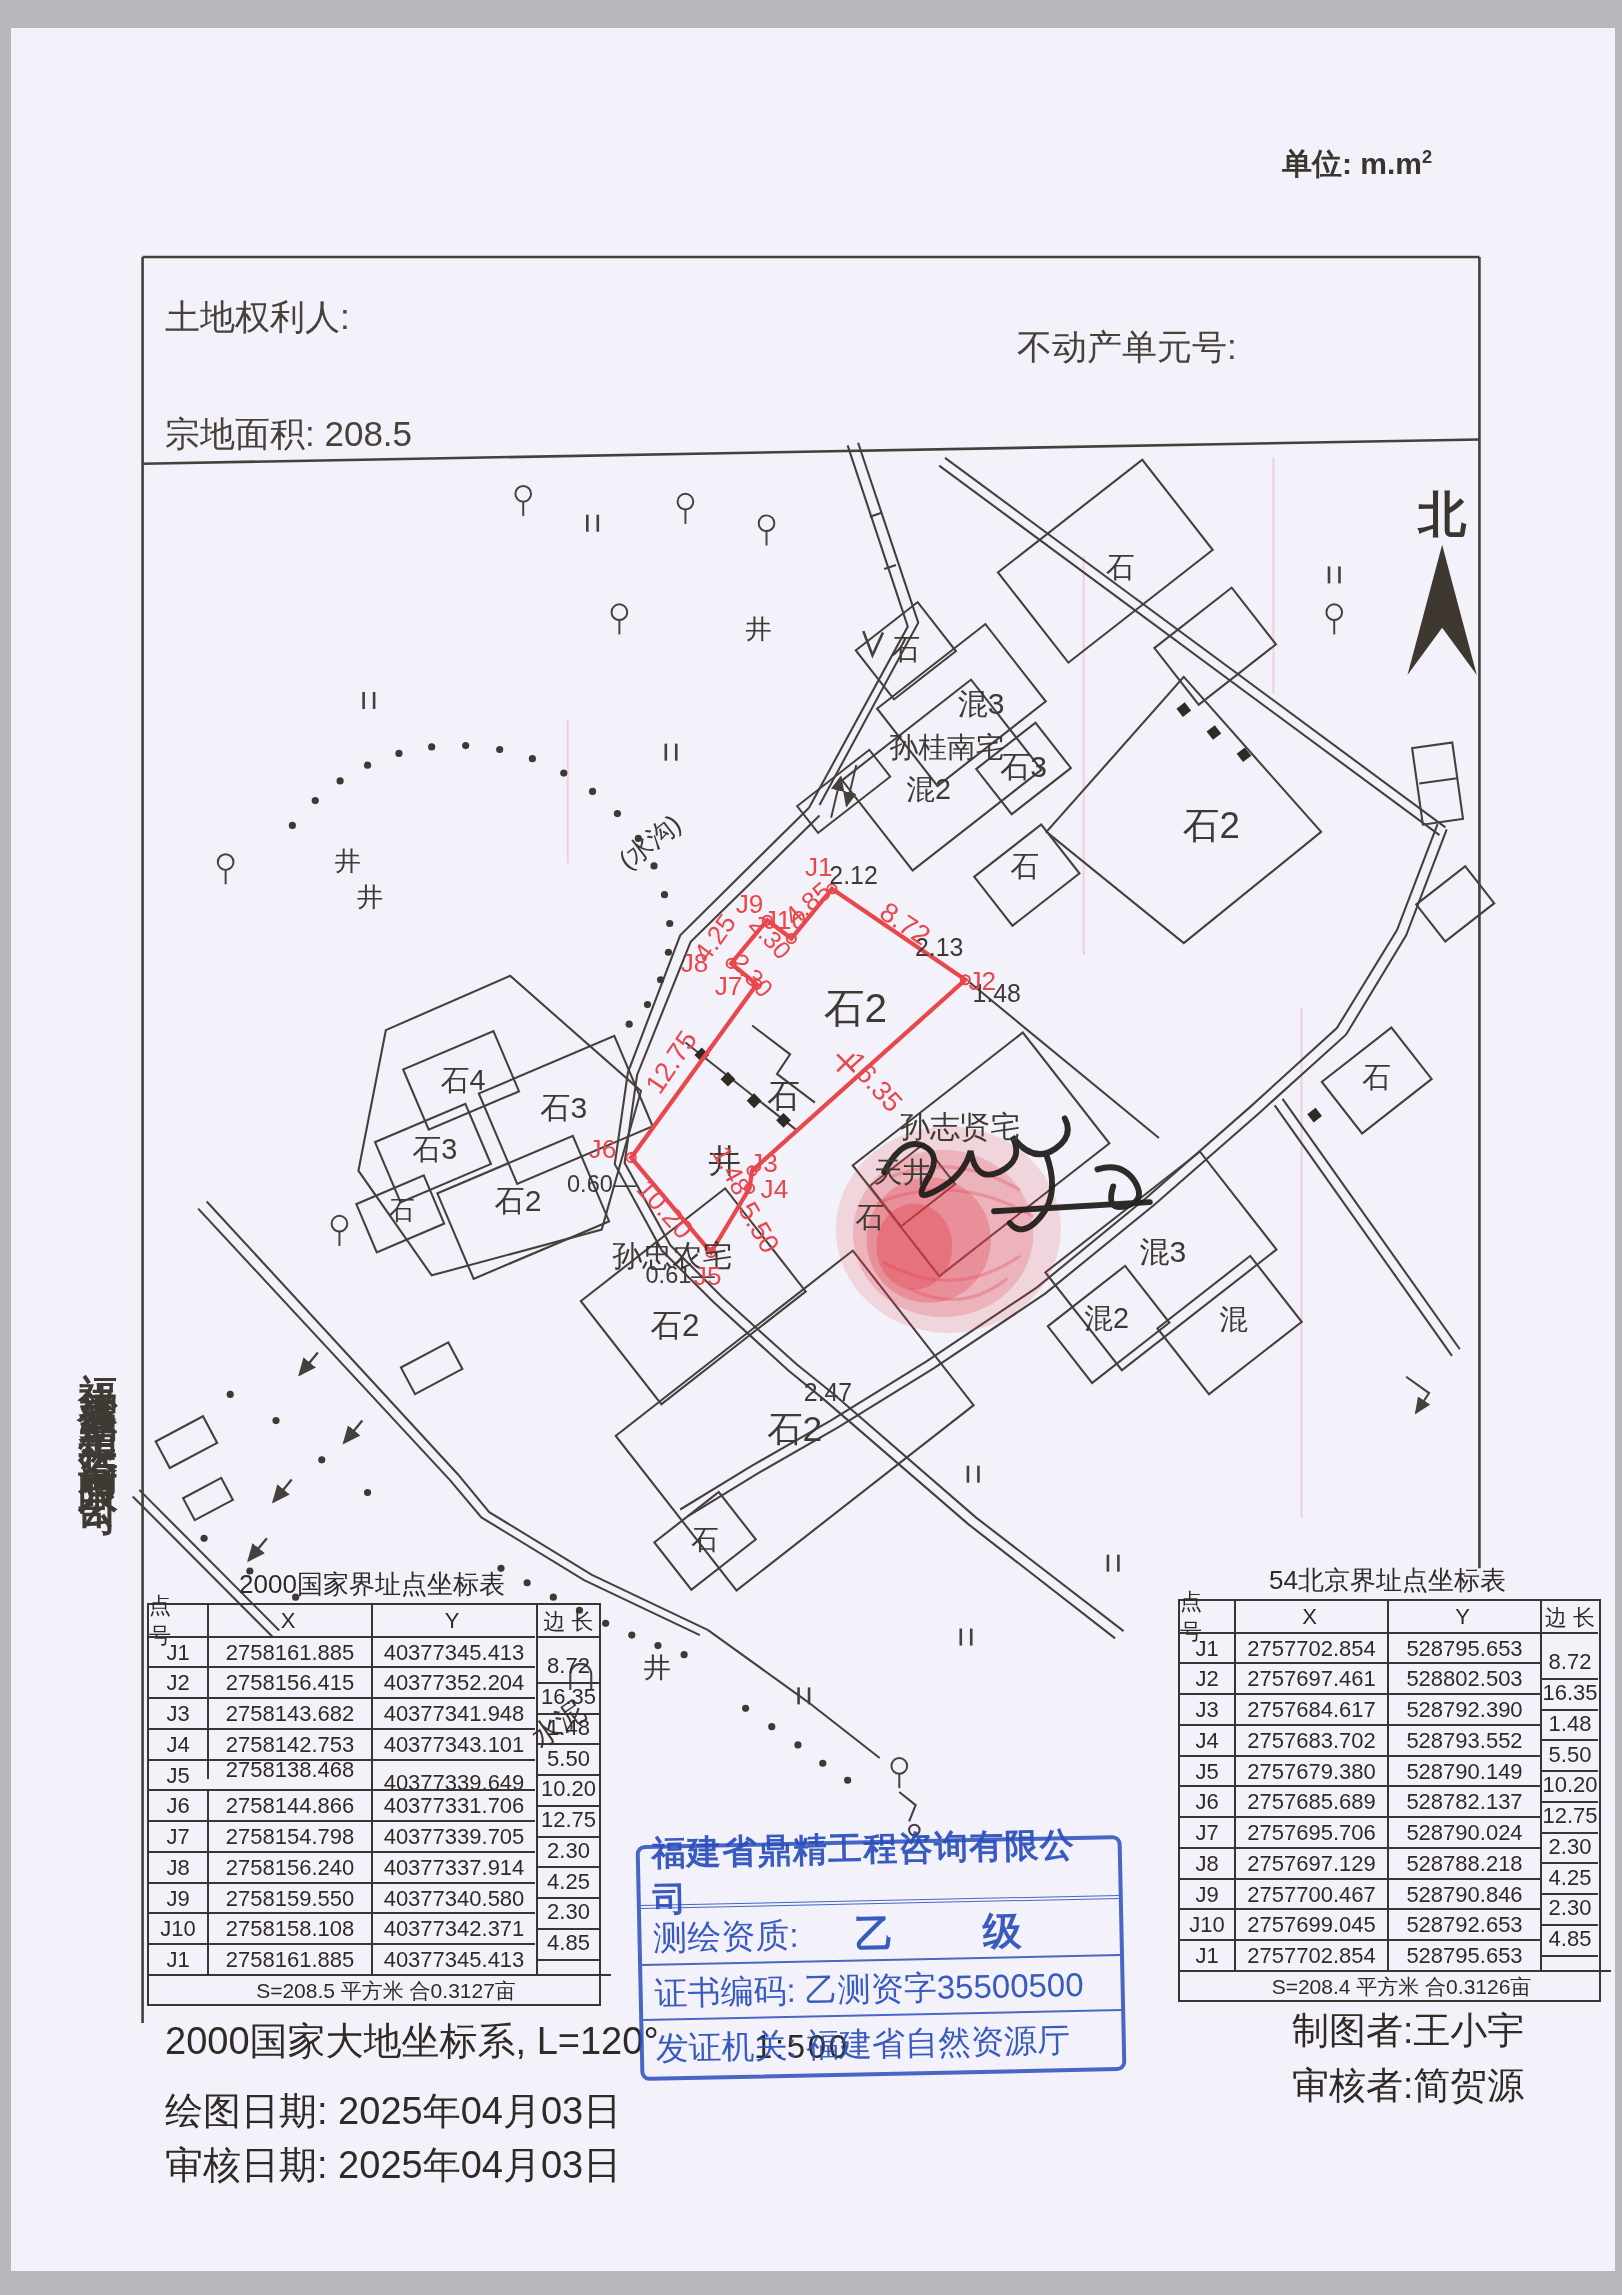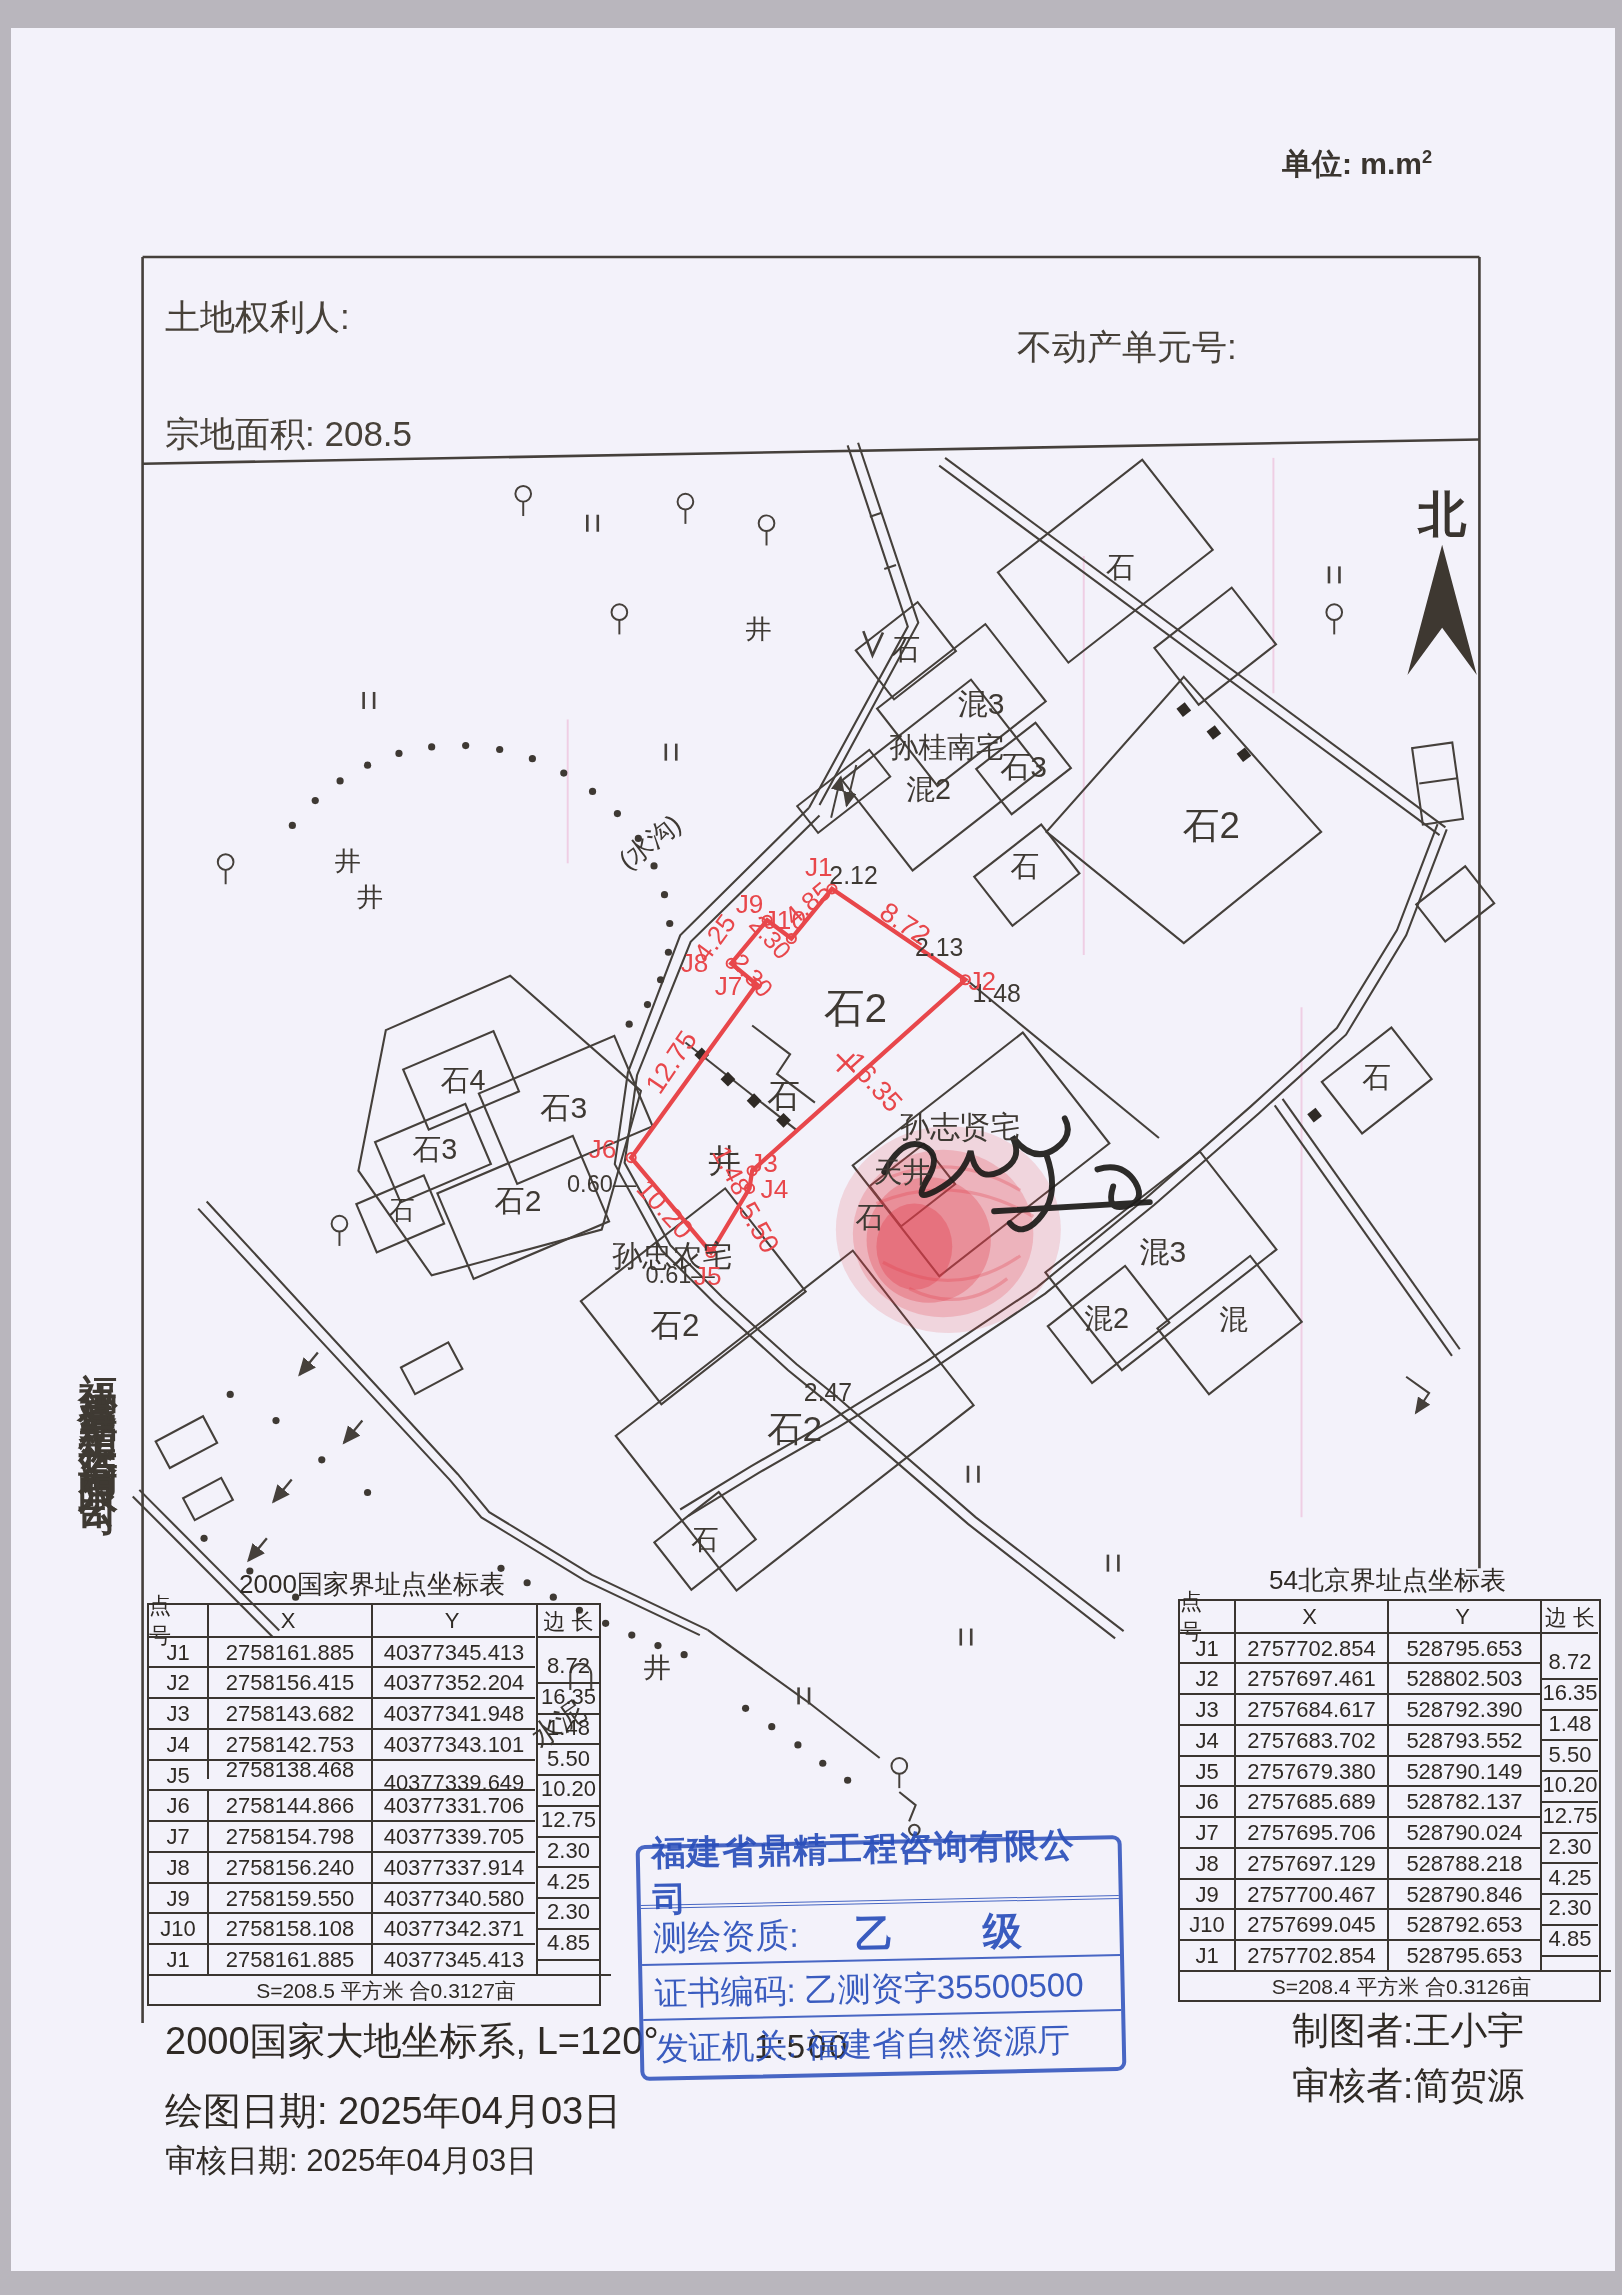--- a/index.html
+++ b/index.html
@@ -12,21 +12,21 @@
   .unit{left:1282px;top:144px;font-size:30px;color:#3a352f;font-weight:bold;}
   .unit sup{font-size:18.3px;}
   .info-owner{left:165px;top:294px;font-size:35px;color:#474139;}
   .info-unitno{left:1017px;top:324px;font-size:35px;color:#474139;}
   .info-area{left:165px;top:411px;font-size:35px;color:#474139;}
   .company-v{left:73px;top:1342px;width:52px;writing-mode:vertical-rl;text-orientation:upright;font-size:39px;letter-spacing:10.5px;color:#3f3a33;font-weight:bold;font-family:"Liberation Serif","DejaVu Serif",serif;}
   .scaletxt{left:754px;top:2028px;font-size:33px;color:#2f2a25;letter-spacing:2.6px;}
   .fline{color:#2f2a25;}
   .f1{left:165px;top:2016px;font-size:38px;}
   .f2{left:165px;top:2086px;font-size:38px;}
-  .f3{left:165px;top:2140px;font-size:31px;}
+  .f3{left:165px;top:2140px;font-size:38px;}
   .f4{left:1292px;top:2006px;font-size:37px;}
   .f5{left:1292px;top:2061px;font-size:37px;}
   
   .tbl{position:absolute;color:#2f2a25;}
   .tbl-title{position:absolute;width:100%;text-align:center;font-size:26px;top:0;}
   .tbl-box{position:absolute;border:2px solid #3a3530;}
   .cell{position:absolute;border-left:2px solid #3a3530;border-top:2px solid #3a3530;box-sizing:border-box;display:flex;align-items:center;justify-content:center;font-size:22px;}
   .cell.hdr{font-size:22px;letter-spacing:3.9px;}
   .edgecol{position:absolute;border-left:2px solid #3a3530;box-sizing:border-box;}
   .edgeval{position:absolute;width:100%;text-align:center;font-size:22px;}

